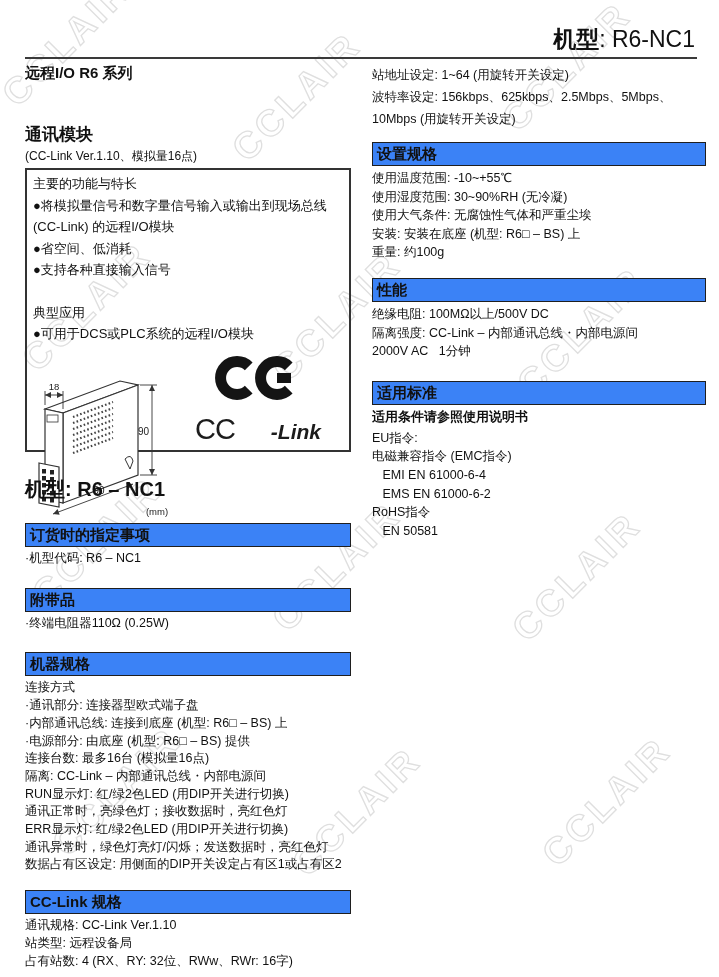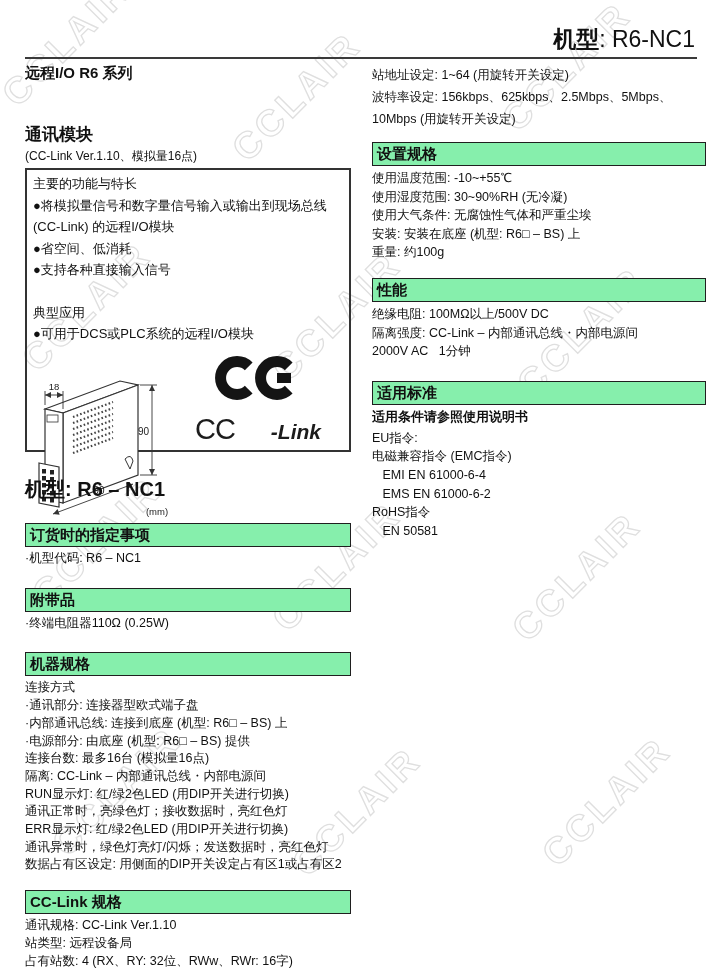--- a/index.html
+++ b/index.html
@@ -35,21 +35,21 @@
   .apps-title{margin-top:21px;}
 
   .diagram-row{display:flex;margin-top:6px;}
   .logos{flex:1;display:flex;flex-direction:column;align-items:center;padding-top:4px;}
   .cclink-logo{display:flex;align-items:baseline;margin-top:12px;color:#1c1c1c;gap:36px;}
   .cclink-logo .cc{font-size:29px;font-weight:400;letter-spacing:-1px;}
   .cclink-logo .lk{font-size:21px;font-weight:700;font-style:italic;letter-spacing:0;}
 
   .model-line{margin-top:24px;font-size:20px;font-weight:700;}
 
-  .sec-bar{background:#86efac;border:1px solid #1f1f1f;font-weight:700;font-size:15px;
+  .sec-bar{background:#3b82f6;border:1px solid #1f1f1f;font-weight:700;font-size:15px;
            line-height:19px;padding:1px 4px 2px;}
   .ln{font-size:12.5px;line-height:17.7px;}
   .col-right .ln{line-height:18.6px;}
   .intro .ln{line-height:22px;}
   .sec{margin-top:20px;}
   .sec .lines{margin-top:3px;}
   .s-order{margin-top:20px;}
   .s-cclink{margin-top:16px;}
   .s-install{margin-top:12px;}
   .s-perf{margin-top:16px;}

